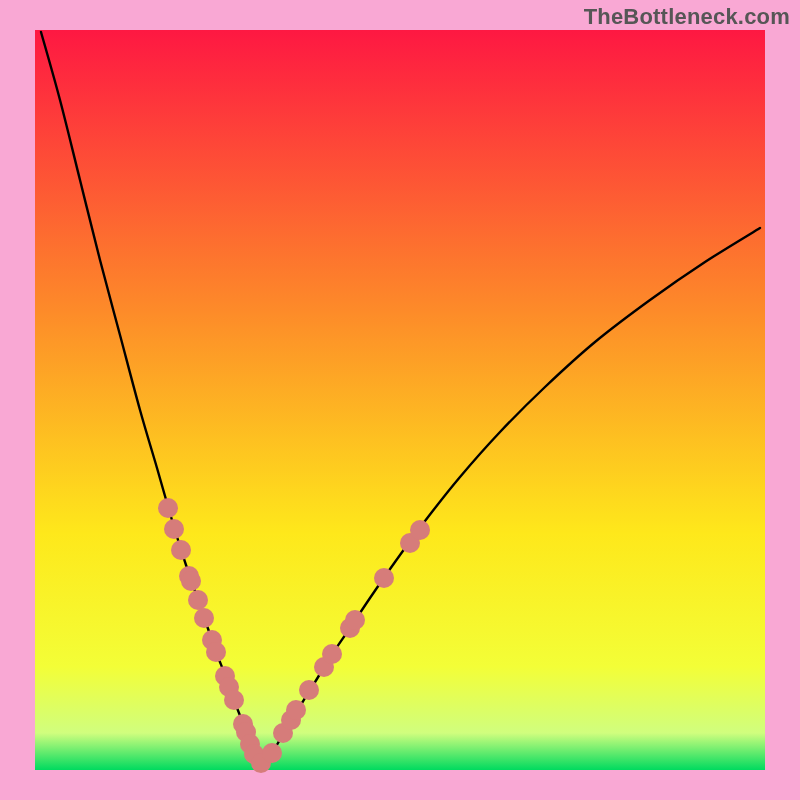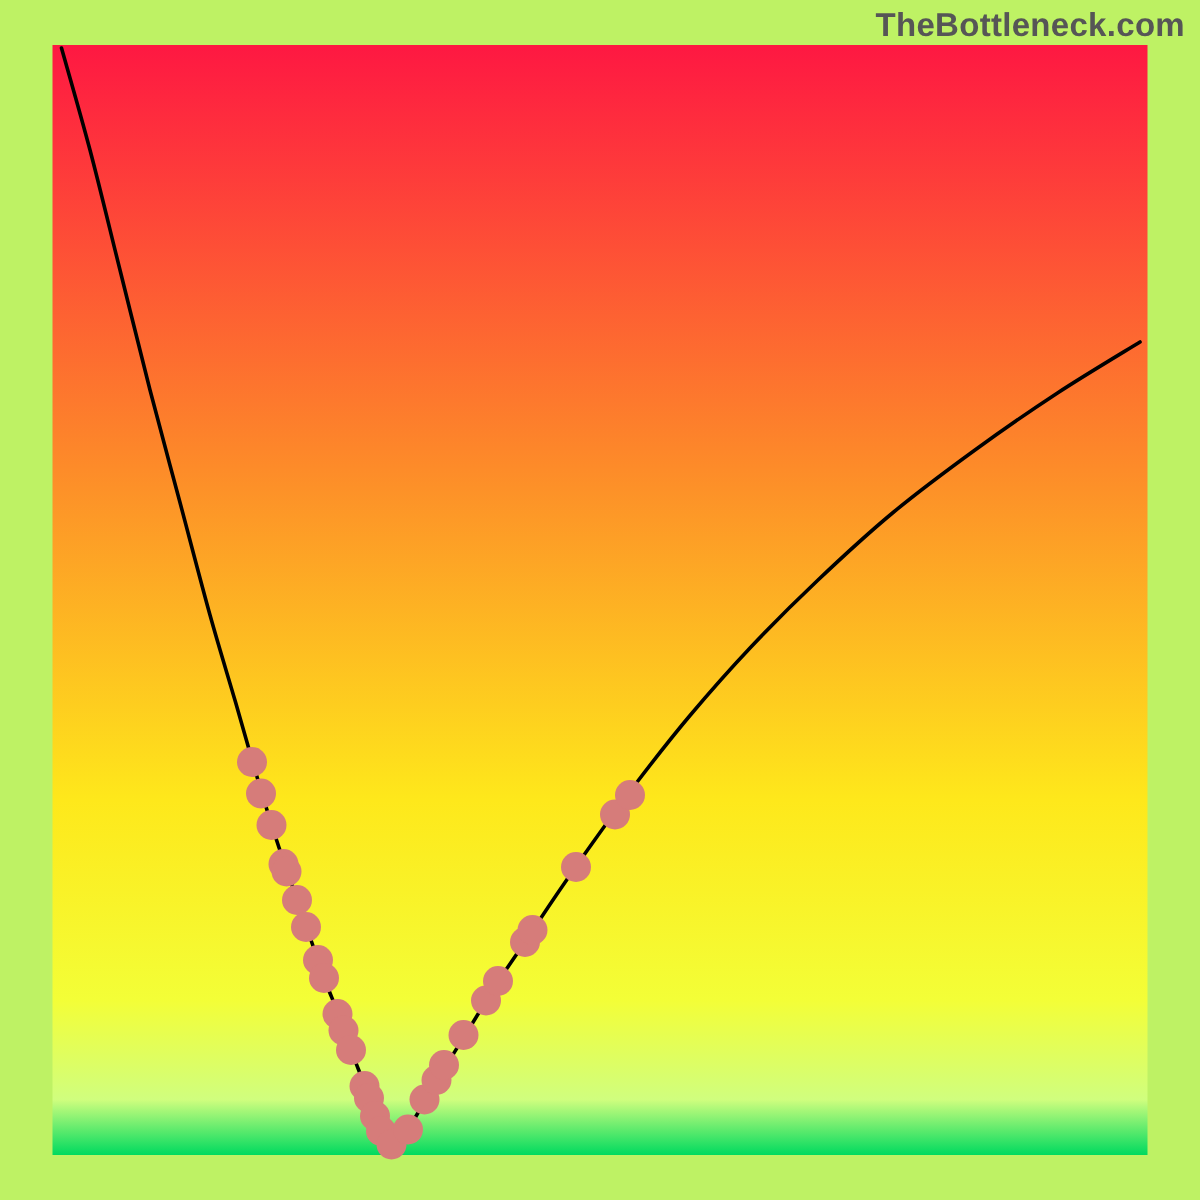--- a/index.html
+++ b/index.html
@@ -8,21 +8,21 @@
     width: 800px;
     height: 800px;
     background: #000;
     overflow: hidden;
     font-family: Arial, Helvetica, sans-serif;
   }
   .stage {
     position: relative;
     width: 800px;
     height: 800px;
-    background: #bef264;
+    background: #f9a8d4;
   }
   .watermark {
     position: absolute;
     top: 4px;
     right: 10px;
     color: #565656;
     font-size: 22px;
     font-weight: 600;
     letter-spacing: 0.2px;
     z-index: 10;

